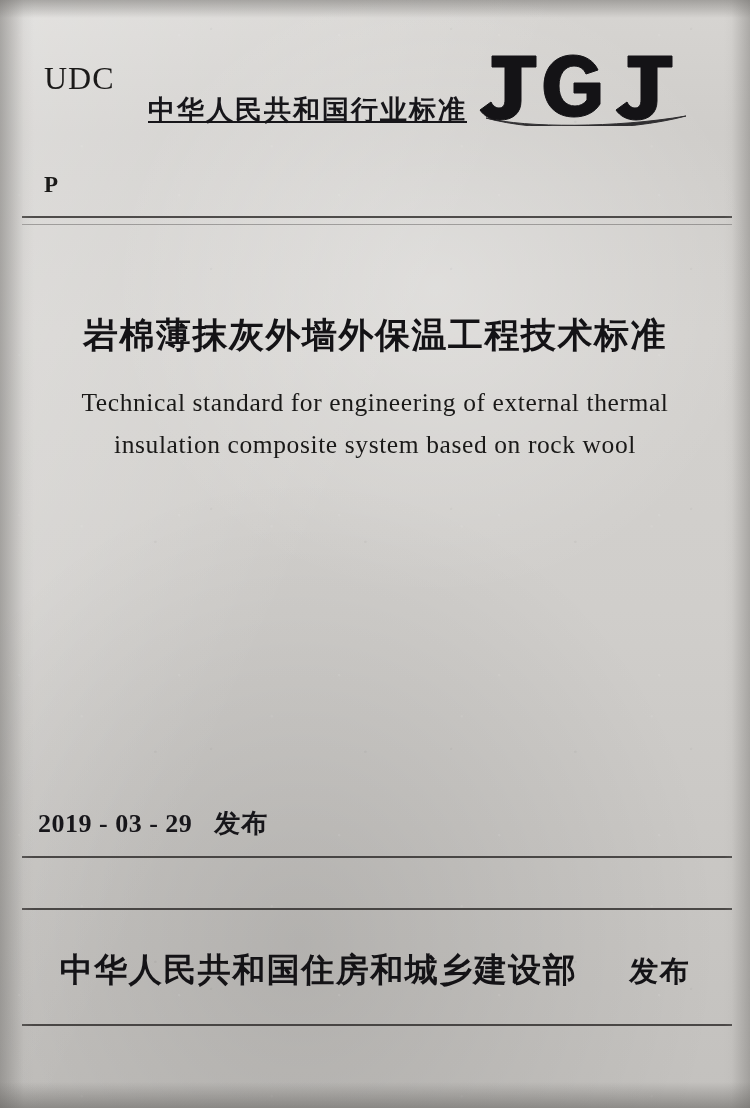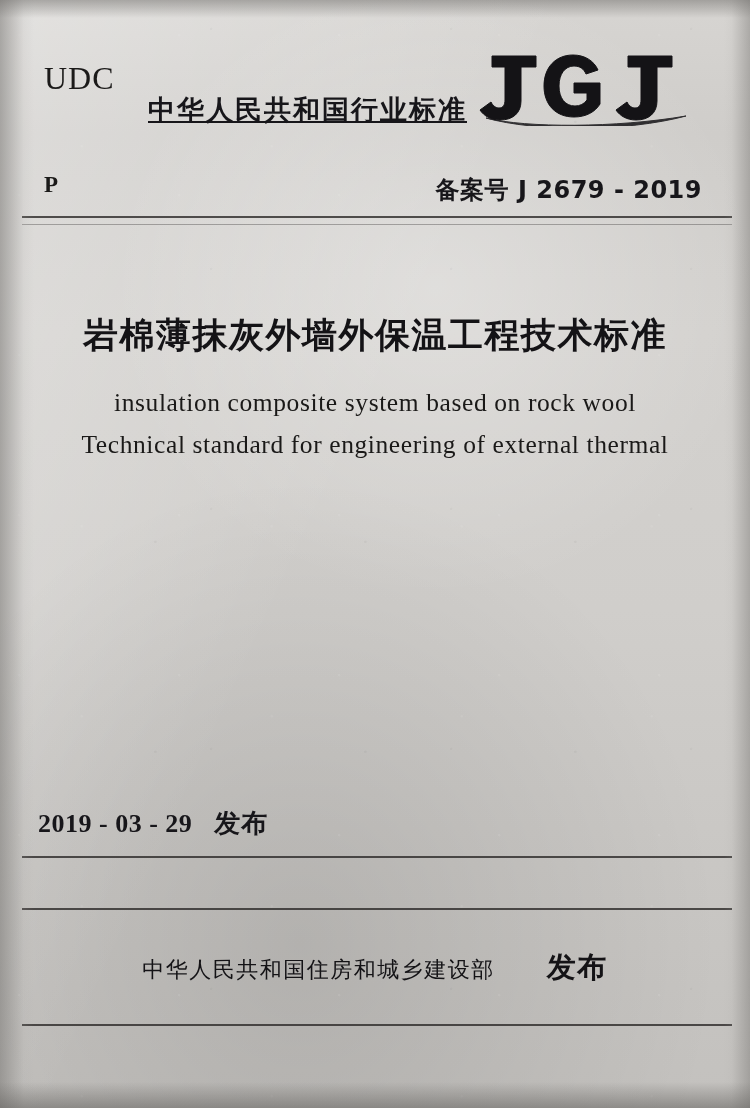--- a/index.html
+++ b/index.html
@@ -199,22 +199,22 @@
     position: absolute;
     left: 0; right: 0;
     top: 948px;
     display: flex;
     justify-content: center;
     align-items: baseline;
     gap: 52px;
   }
   .issuer-name {
     font-family: "DejaVu Sans", sans-serif;
-    font-weight: normal;
-    font-size: 22px;
+    font-weight: bold;
+    font-size: 33px;
     letter-spacing: 1.5px;
     color: #141316;
   }
   .issuer-action {
     font-family: "DejaVu Sans", sans-serif;
     font-weight: bold;
     font-size: 29px;
     letter-spacing: 1.5px;
     color: #141316;
   }
@@ -260,26 +260,25 @@
 
         <path d="M120 22 c-4 -9 -13 -15 -25 -15 c-17 0 -29 12 -29 31 c0 19 12 31 30 31 c12 0 21 -5 26 -13 v-21 h-26 v10 h13 v7 c-3 4 -7 6 -12 6 c-10 0 -16 -8 -16 -20 c0 -12 6 -20 15 -20 c6 0 10 3 12 8 z"></path>
 
         <path d="M150 8 h44 v11 h-15 v34 c0 12 -8 19 -21 19 c-9 0 -16 -4 -20 -10 l11 -8 c2 4 5 6 8 6 c4 0 6 -3 6 -8 v-33 h-13 z"></path>
 
         <path d="M8 70 c40 10 130 10 200 -2 c-60 16 -150 16 -200 2 z" opacity="0.85"></path>
       </g>
     </svg>
   </div>
 
-  <div class="record-line">备案号 J 2679 - 2019</div>
 
   <div class="cn-title">岩棉薄抹灰外墙外保温工程技术标准</div>
   <div class="en-title">
+    <div>Technical standard for engineering of external thermal</div>
     <div>insulation composite system based on rock wool</div>
-    <div>Technical standard for engineering of external thermal</div>
   </div>
 
   <div class="date-row">
     <div class="date-group">
       <span class="date-num">2019 - 03 - 29</span>
       <span class="date-word">发布</span>
     </div>
   </div>
 
   <div class="issuer-row">

